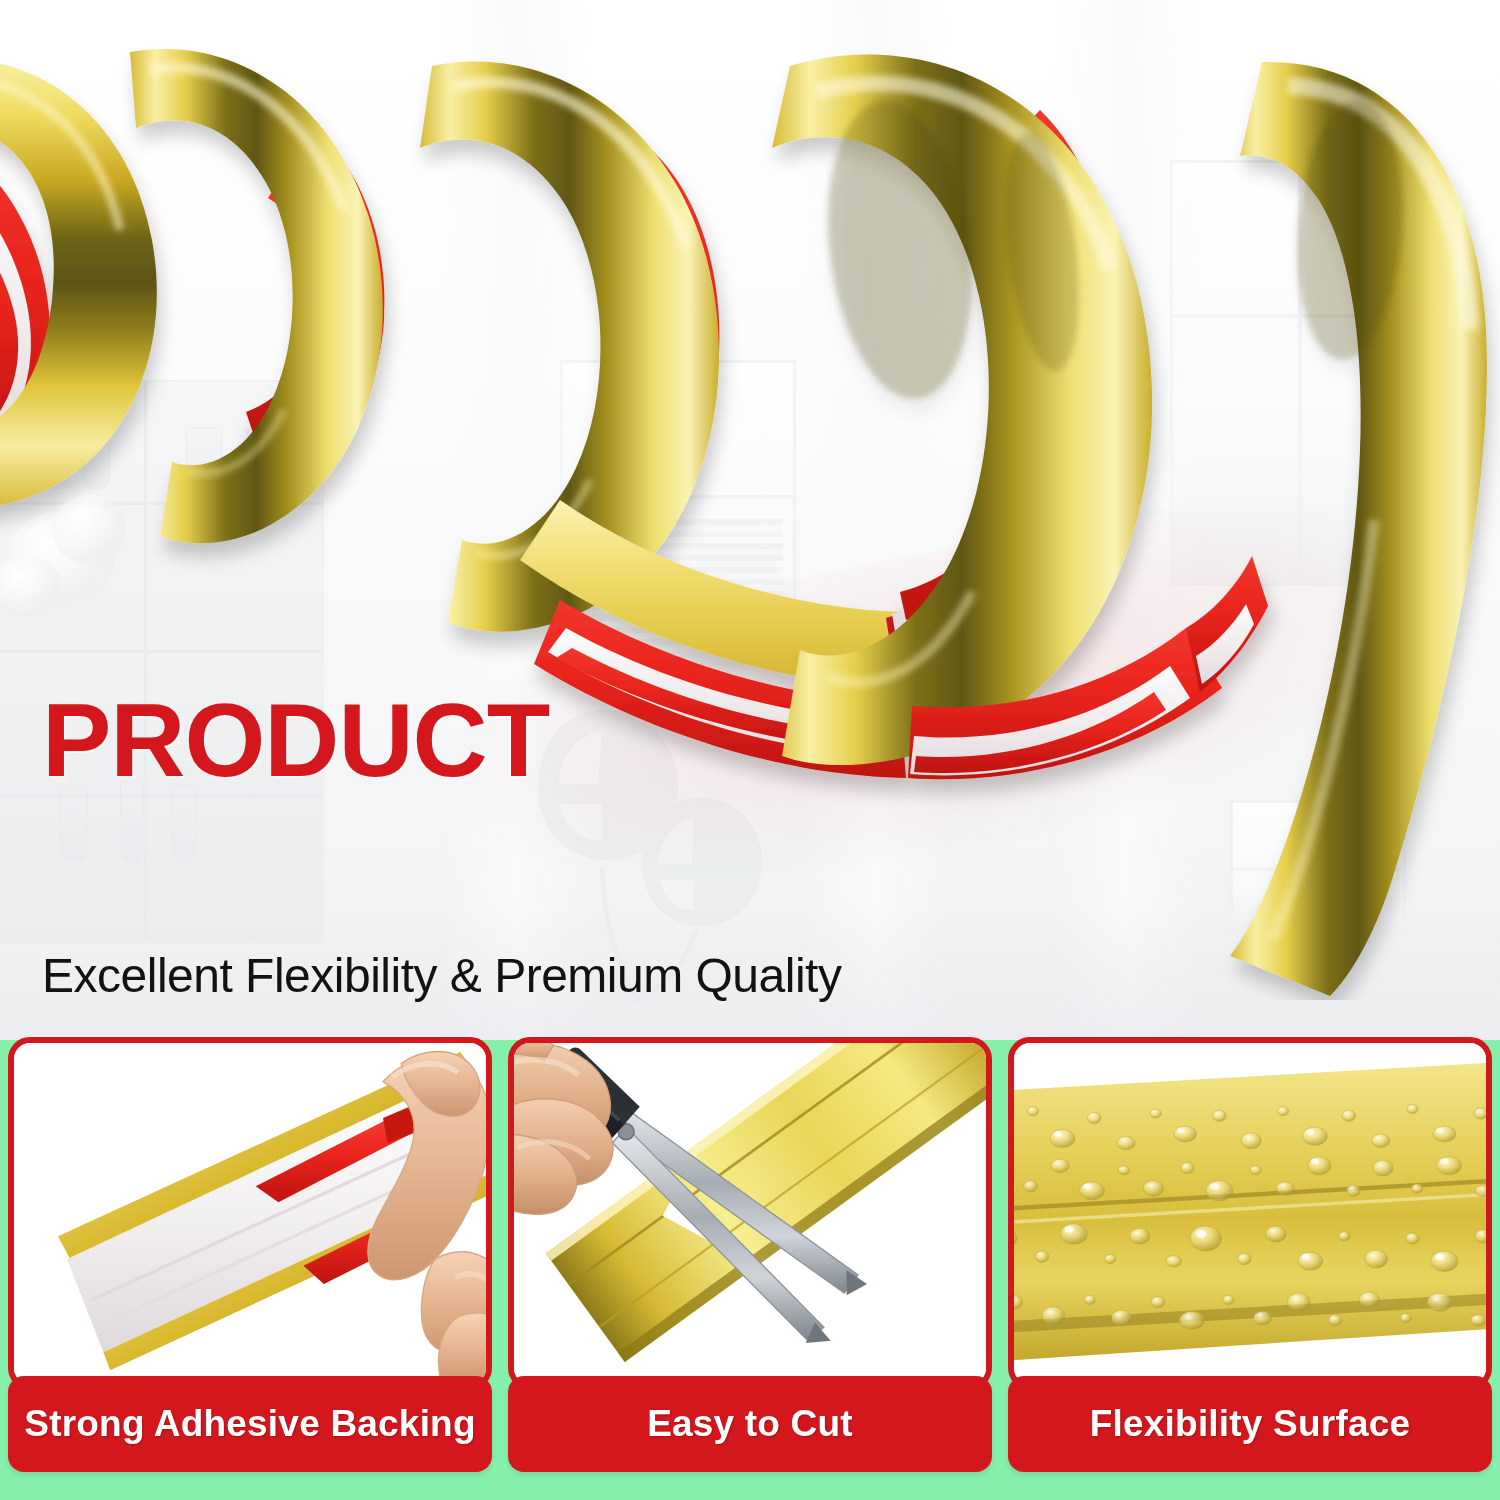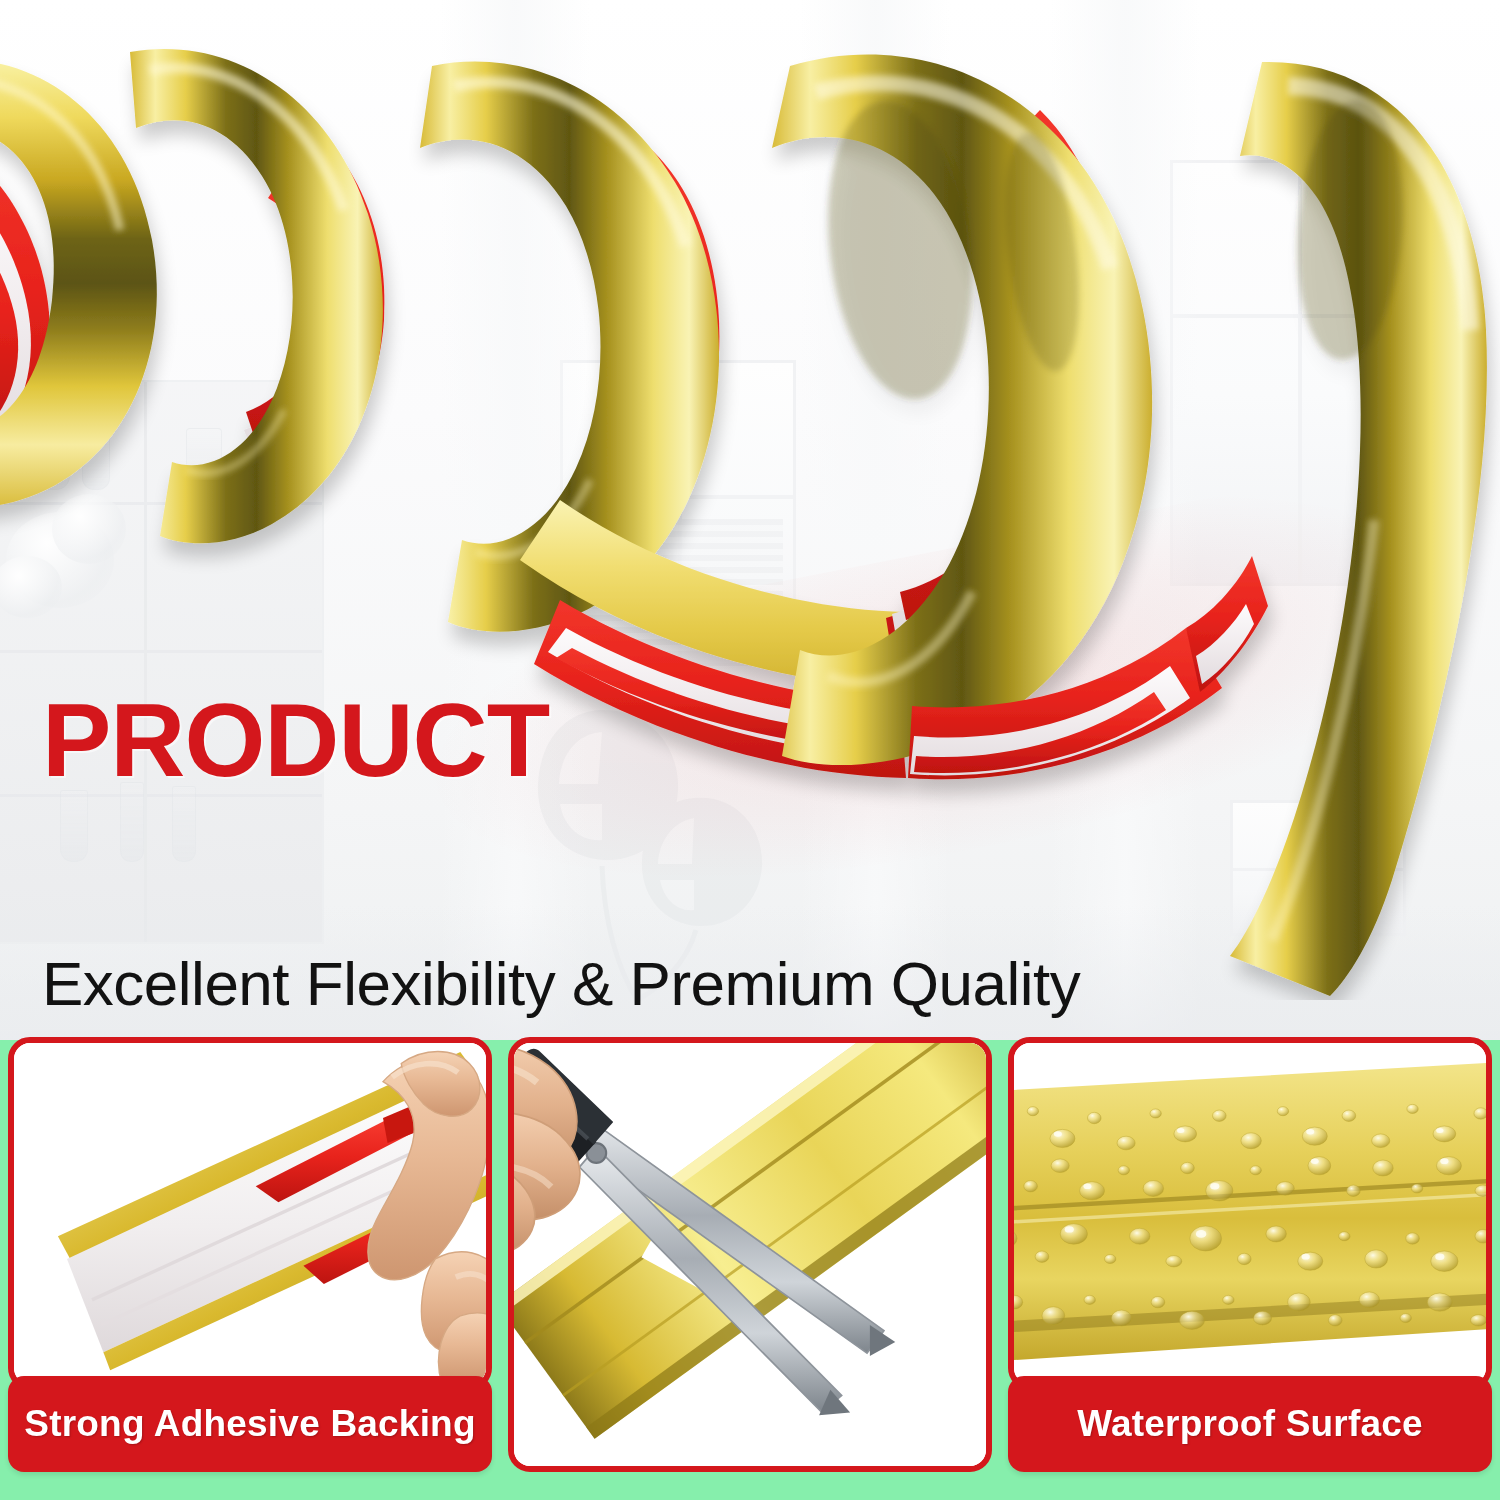--- a/index.html
+++ b/index.html
@@ -39,21 +39,21 @@
   
   .coil{position:absolute;left:0;top:0;width:1500px;height:1000px;}
   .coil svg{position:absolute;left:0;top:0;}
 
   
   .headline{position:absolute;left:42px;top:692px;width:760px;
         line-height:.93;letter-spacing:-1px;}
   .headline .hl-line{display:block;font-weight:bold;font-size:104px;
         color:#D4171C;text-shadow:2px 2px 0 rgba(255,255,255,.55);}
   .subtitle{position:absolute;left:42px;top:948px;width:1160px;
-        font-size:62px;color:#121212;letter-spacing:-.5px;white-space:nowrap;}
+        font-size:48px;color:#121212;letter-spacing:-.5px;white-space:nowrap;}
 
   
   .features{position:absolute;left:0;top:1037px;width:1500px;height:435px;
         display:flex;gap:16px;padding:0 8px;box-sizing:border-box;}
   .feature{position:relative;flex:1;display:flex;flex-direction:column;}
   .fimg{position:relative;flex:1;background:#fff;
         border:6px solid #D4171C;border-radius:22px;overflow:hidden;}
   .fcap{margin-top:-14px;height:96px;background:#D4171C;border-radius:16px;
         display:flex;align-items:center;justify-content:center;
         box-shadow:0 3px 5px rgba(0,0,0,.10);position:relative;z-index:3;}
@@ -417,20 +417,23 @@
                        C64 130 34 118 20 98 C8 82 10 64 22 56 Z"></path>
               <path d="M-8 86 C22 74 60 82 76 104 C90 124 80 146 56 150
                        C32 154 4 142 -8 122 Z"></path>
               <path d="M-8 2 C14 -10 42 -10 62 2 L54 16 C38 8 16 8 -8 16 Z"></path>
             </g>
             <path d="M10 24 C34 10 64 12 84 28" stroke="#F6DEC8" stroke-width="5" fill="none" opacity=".65"></path>
             <path d="M30 92 C54 82 80 88 94 102" stroke="#F6DEC8" stroke-width="4.5" fill="none" opacity=".55"></path>
           </svg>
         </div>
       </div>
+      <div class="fcap">
+        <span>Easy to Cut</span>
+      </div>
     </div>
 
     <div class="feature">
       <div class="fimg">
         <div class="art">
           <svg viewBox="0 0 470 300" preserveAspectRatio="xMidYMid slice">
             <defs>
               <linearGradient id="pg3" x1="0" y1="0" x2="0" y2="1">
                 <stop offset="0" stop-color="#F3E58A"></stop>
                 <stop offset="0.30" stop-color="#E6D05A"></stop>
@@ -534,18 +537,18 @@
                 <ellipse cx="192" cy="168" rx="4.6" ry="3.4"></ellipse>
                 <ellipse cx="76" cy="164" rx="4" ry="2.8"></ellipse>
                 <ellipse cx="284" cy="188" rx="3.6" ry="2.5"></ellipse>
                 <ellipse cx="402" cy="188" rx="4" ry="2.8"></ellipse>
               </g>
             </g>
           </svg>
         </div>
       </div>
       <div class="fcap">
-        <span>Waterproof Surface</span>
+        <span>Flexibility Surface</span>
       </div>
     </div>
 
   </div>
 </div>
 
 </body></html>

